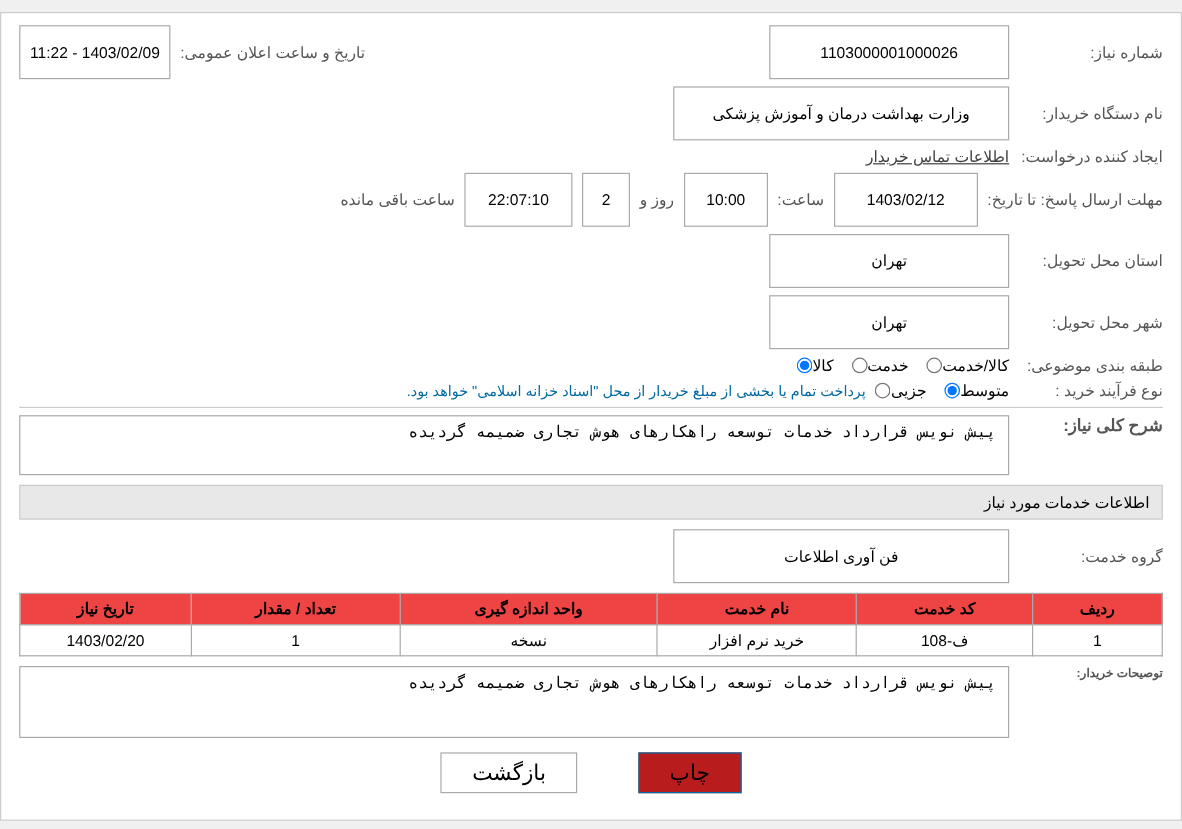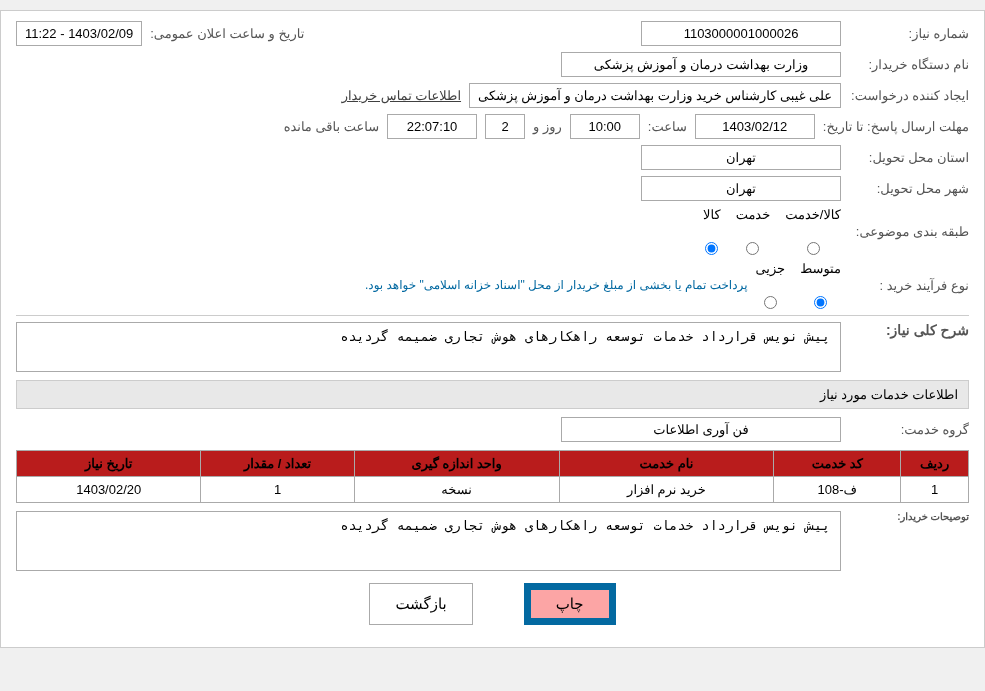--- a/index.html
+++ b/index.html
@@ -33,21 +33,21 @@
       gap: 8px;
     }
     .label {
       color: #555;
       white-space: nowrap;
       min-width: 120px;
       text-align: right;
     }
     .value-box {
       border: 1px solid #aaa;
-      padding: 4px 8px;
+      padding: 14px 8px;
       background: #fff;
       min-width: 120px;
       text-align: center;
       direction: rtl;
     }
     .value-box.wide { min-width: 280px; }
     .value-box.medium { min-width: 200px; }
     .link-text {
       color: #404040;
       text-decoration: underline;
@@ -66,68 +66,66 @@
       text-align: right;
     }
     .radio-group {
       display: flex;
       align-items: center;
       gap: 15px;
       direction: rtl;
     }
     .radio-item {
       display: flex;
-      align-items: center;
-      gap: 20px;
-      flex-direction: column;
+      gap: 0;
     }
     .description-box {
       border: 1px solid #aaa;
       padding: 6px 10px;
       background: #fff;
       min-height: 50px;
       width: 100%;
       text-align: right;
       direction: rtl;
       resize: none;
     }
     .table-section {
       margin: 8px 0;
     }
     table {
       width: 100%;
       border-collapse: collapse;
     }
     table th {
-      background: #b91c1c;
-      border: 1px solid #aaa;
-      padding: 5px 0;
+      background: #ef4444;
+      border: 1px solid #aaa;
+      padding: 5px 16px;
       text-align: center;
       font-weight: bold;
     }
     table td {
       border: 1px solid #aaa;
       padding: 5px 8px;
       text-align: center;
     }
     .buttons-row {
       display: flex;
       justify-content: center;
       gap: 15px;
       margin: 12px 0;
     }
     .btn {
       padding: 5px 25px;
       cursor: pointer;
-      font-size: 15px;
+      font-size: 18px;
       font-family: Tahoma, Arial, sans-serif;
     }
     .btn-print {
-      background: #fca5a5;
-      border: 7px solid #0369a1;
+      background: #b91c1c;
+      border: 1px solid #0369a1;
       margin-left: 36px;
     }
     .btn-back {
       background: #fff;
       border: 1px solid #aaa;
     }
     .divider {
       border: none;
       border-top: 1px solid #ccc;
       margin: 6px 0;
@@ -151,21 +149,20 @@
       <div class="value-box">1403/02/09 - 11:22</div>
     </div>
 
     <div class="info-row">
       <span class="label">نام دستگاه خریدار:</span>
       <div class="value-box wide">وزارت بهداشت  درمان و آموزش پزشکی</div>
     </div>
 
     <div class="info-row">
       <span class="label">ایجاد کننده درخواست:</span>
-      <div class="value-box wide">علی غیبی کارشناس خرید وزارت بهداشت  درمان و آموزش پزشکی</div>
       <span class="link-text">اطلاعات تماس خریدار</span>
     </div>
 
     <div class="info-row">
       <span class="label">مهلت ارسال پاسخ: تا تاریخ:</span>
       <div class="value-box">1403/02/12</div>
       <span class="inline-label">ساعت:</span>
       <div class="value-box" style="min-width:70px">10:00</div>
       <span class="inline-label">روز و</span>
       <div class="value-box" style="min-width:40px">2</div>

